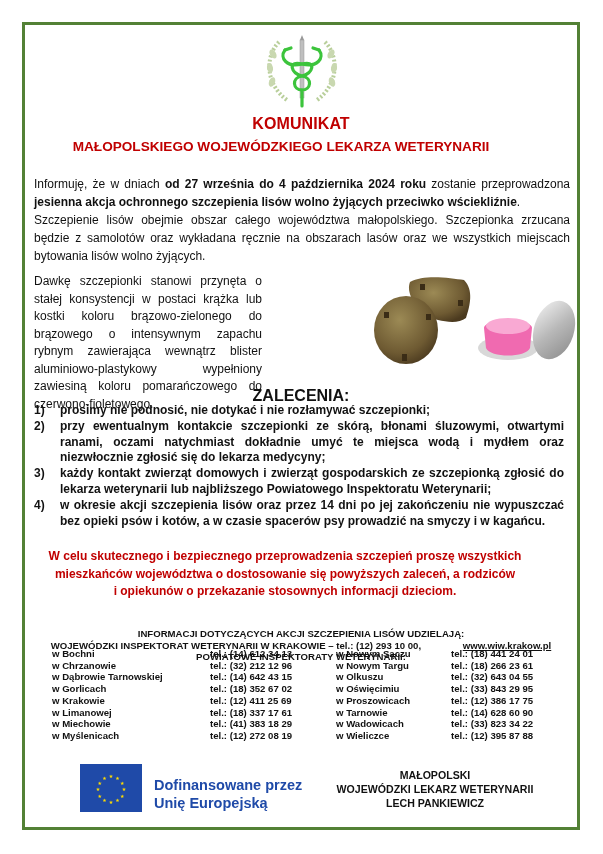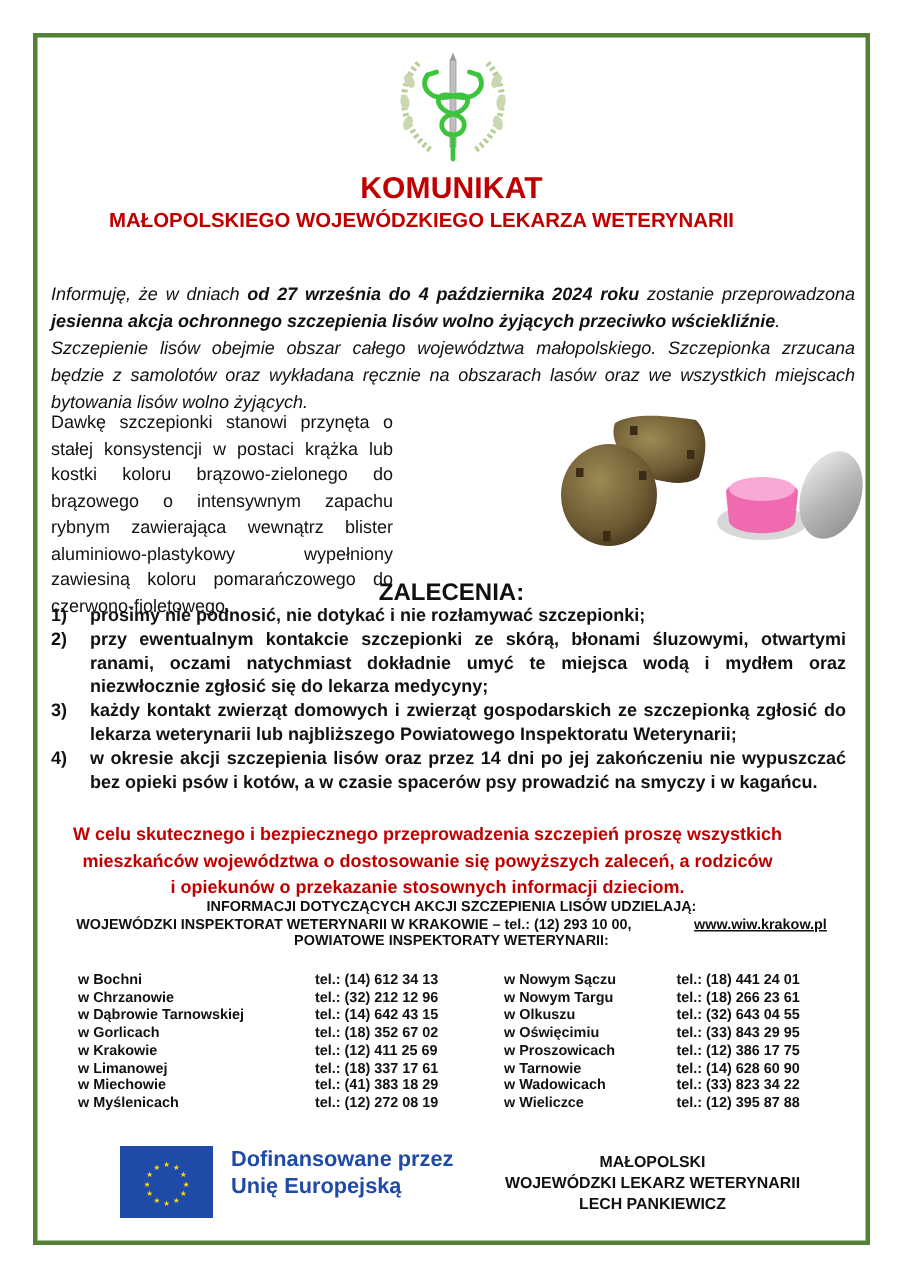--- a/index.html
+++ b/index.html
@@ -2,49 +2,49 @@
 <html><head>
 <meta charset="utf-8">
 <style>
   html, body { margin: 0; padding: 0; background: #ffffff; }
   body { width: 603px; height: 854px; position: relative; overflow: hidden;
          font-family: "Liberation Sans", sans-serif; color: #111; }
   .frame { position: absolute; left: 22px; top: 22px; width: 552px; height: 802px;
            border: 3px solid #538135; }
   .logo { position: absolute; left: 263px; top: 34px; width: 78px; height: 76px; }
   .title { position: absolute; left: 25px; width: 552px; text-align: center; top: 115px;
-           font-size: 20px; font-weight: bold; color: #c00000; letter-spacing: 0.1px; }
+           font-size: 16px; font-weight: bold; color: #c00000; letter-spacing: 0.1px; }
   .subtitle { position: absolute; left: 25px; width: 512px; text-align: center; top: 139px;
            font-size: 13.6px; font-weight: bold; color: #c00000; }
-  .intro { position: absolute; left: 34px; top: 187px; width: 536px;
-           font-size: 12px; line-height: 18px; text-align: justify; font-style: italic; }
+  .intro { position: absolute; left: 34px; top: 175px; width: 536px;
+           font-size: 12px; line-height: 18px; text-align: justify; }
   .intro b { font-weight: bold; }
   .dose { position: absolute; left: 34px; top: 273px; width: 228px;
            font-size: 12px; line-height: 17.5px; text-align: justify; }
   .bait-img { position: absolute; left: 366px; top: 270px; width: 210px; height: 100px; }
   .zal-head { position: absolute; left: 25px; width: 552px; text-align: center; top: 387px;
            font-size: 16px; font-weight: bold; }
   .zal-list { position: absolute; left: 34px; top: 403px; width: 530px; margin: 0; padding: 0; list-style: none;
            font-size: 12px; font-weight: bold; line-height: 15.8px; }
   .zal-list li { display: flex; }
   .zal-list .num { width: 26px; flex: none; }
   .zal-list .txt { flex: 1; text-align: justify; }
   .appeal { position: absolute; left: 9px; width: 552px; text-align: center; top: 548px;
            font-size: 12px; font-weight: bold; color: #c00000; line-height: 17.5px; }
-  .info { position: absolute; left: 25px; width: 552px; text-align: center; top: 599px;
+  .info { position: absolute; left: 25px; width: 552px; text-align: center; top: 628px;
            font-size: 9.6px; font-weight: bold; line-height: 11.5px; }
   .info a { color: #111; text-decoration: underline; margin-left: 39px; }
   .offices { position: absolute; top: 648px; font-size: 9.6px; font-weight: bold; line-height: 11.7px; }
   .offices .row { display: flex; }
   .offices .city { display: inline-block; }
   .off-left { left: 52px; }
   .off-left .city { width: 158px; }
   .off-right { left: 336px; }
   .off-right .city { width: 115px; }
-  .eu { position: absolute; left: 37px; top: 764px; display: flex; align-items: flex-start; padding-left: 43px; }
+  .eu { position: absolute; left: 37px; top: 764px; display: flex; align-items: flex-end; padding-left: 43px; }
   .eu-flag { width: 62px; height: 48px; background: #1f4aa8; position: relative; }
   .eu-text { margin-left: 12px; color: #1f4aa8; font-weight: bold; font-size: 14.5px; line-height: 18px; }
   .sign { position: absolute; left: 300px; width: 270px; text-align: center; top: 768px;
            font-size: 10.6px; font-weight: bold; line-height: 14px; }
 </style>
 </head>
 <body>
 
 <div class="frame"></div>
 

